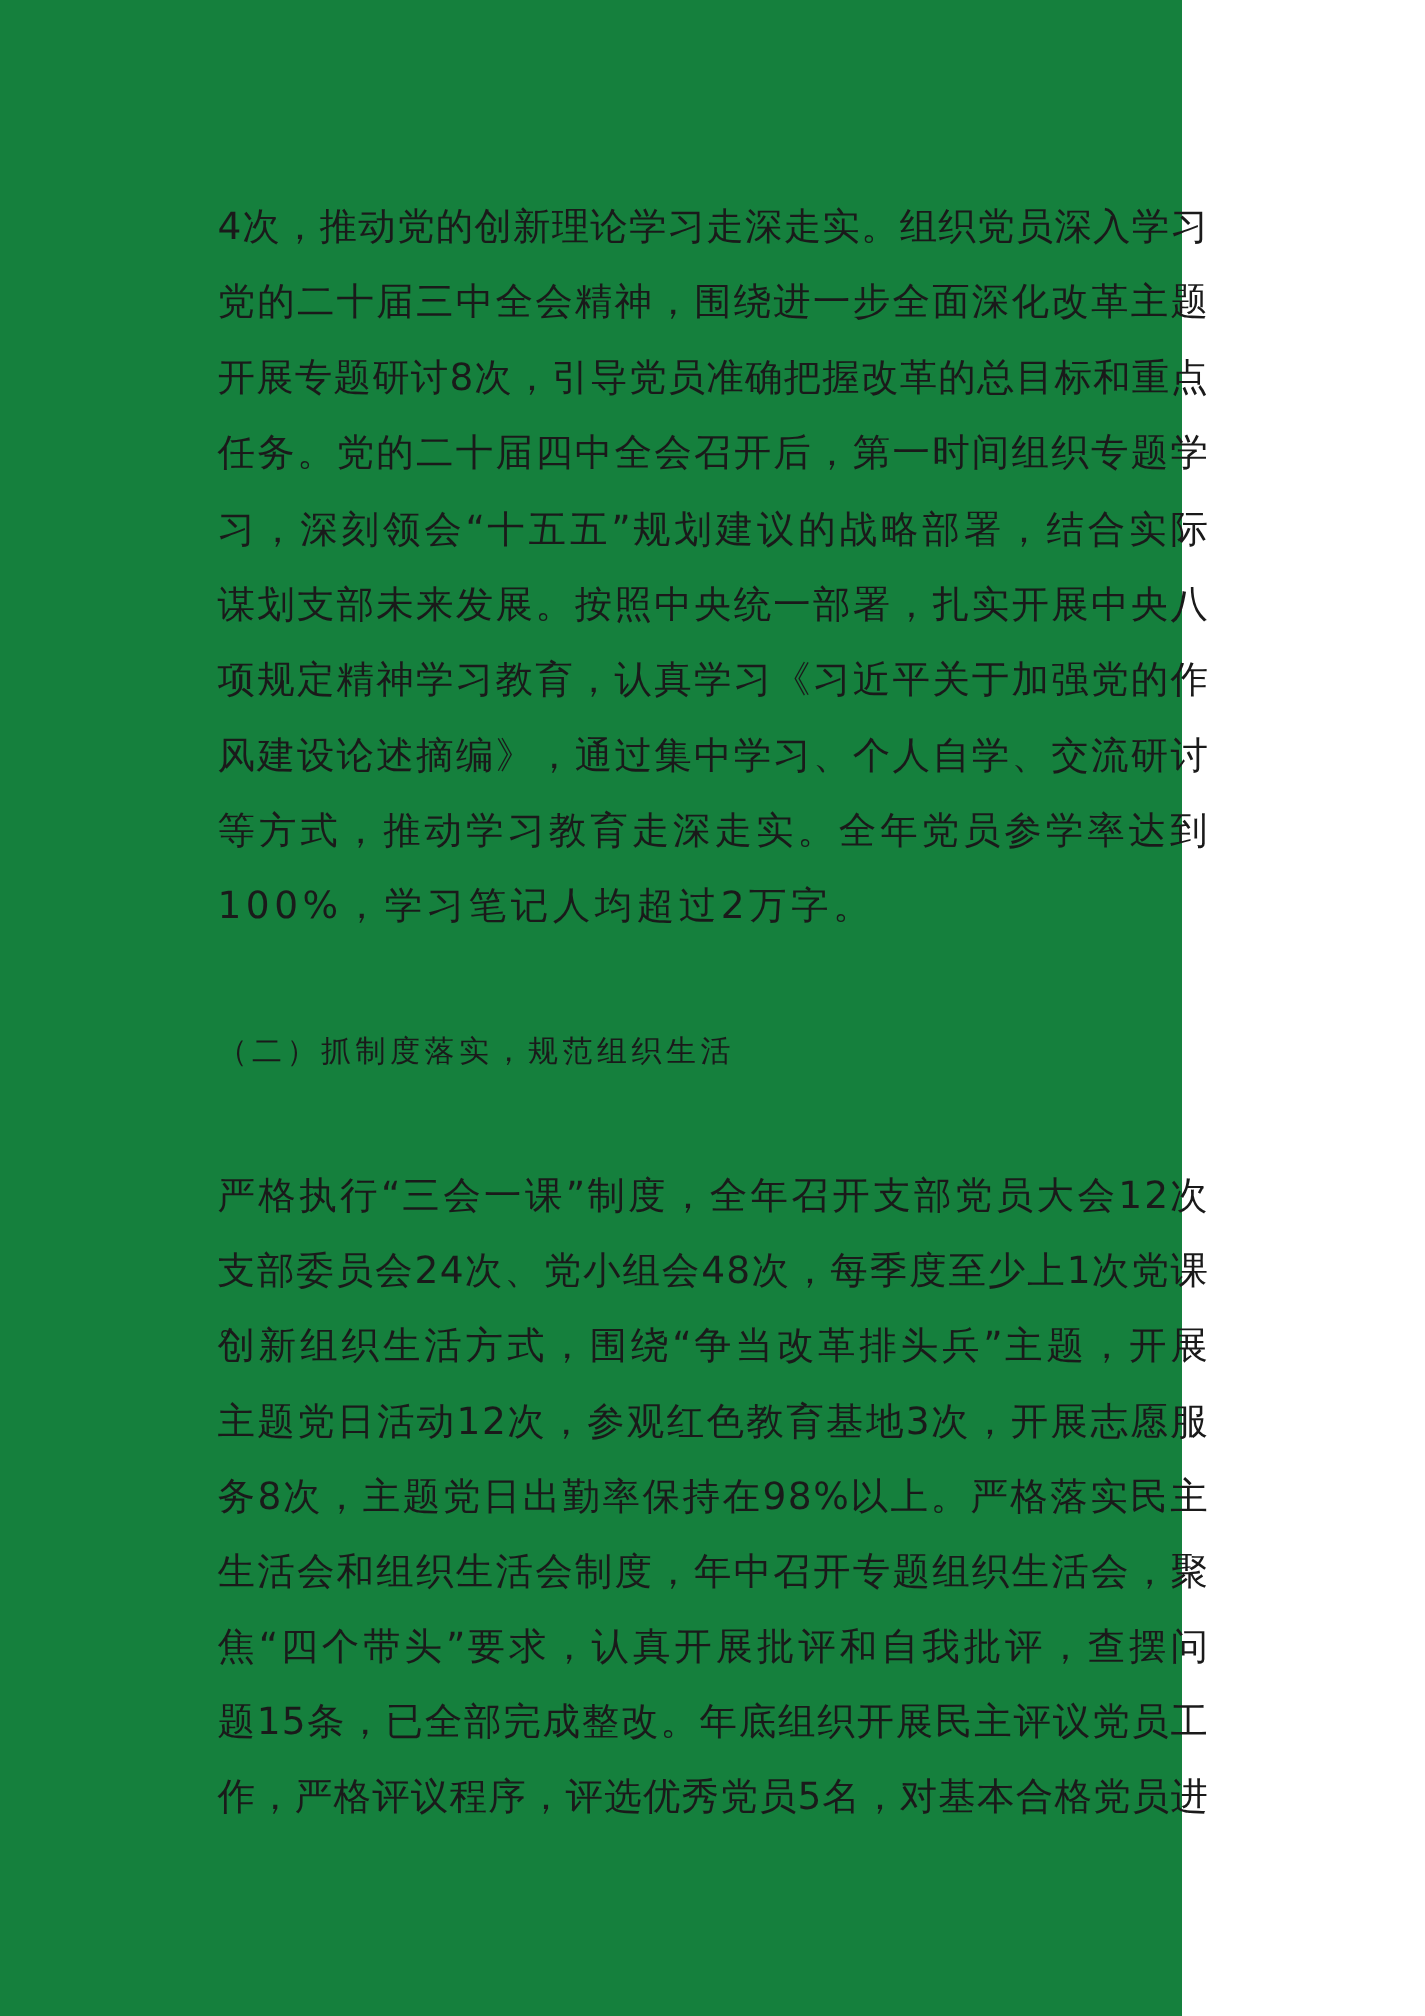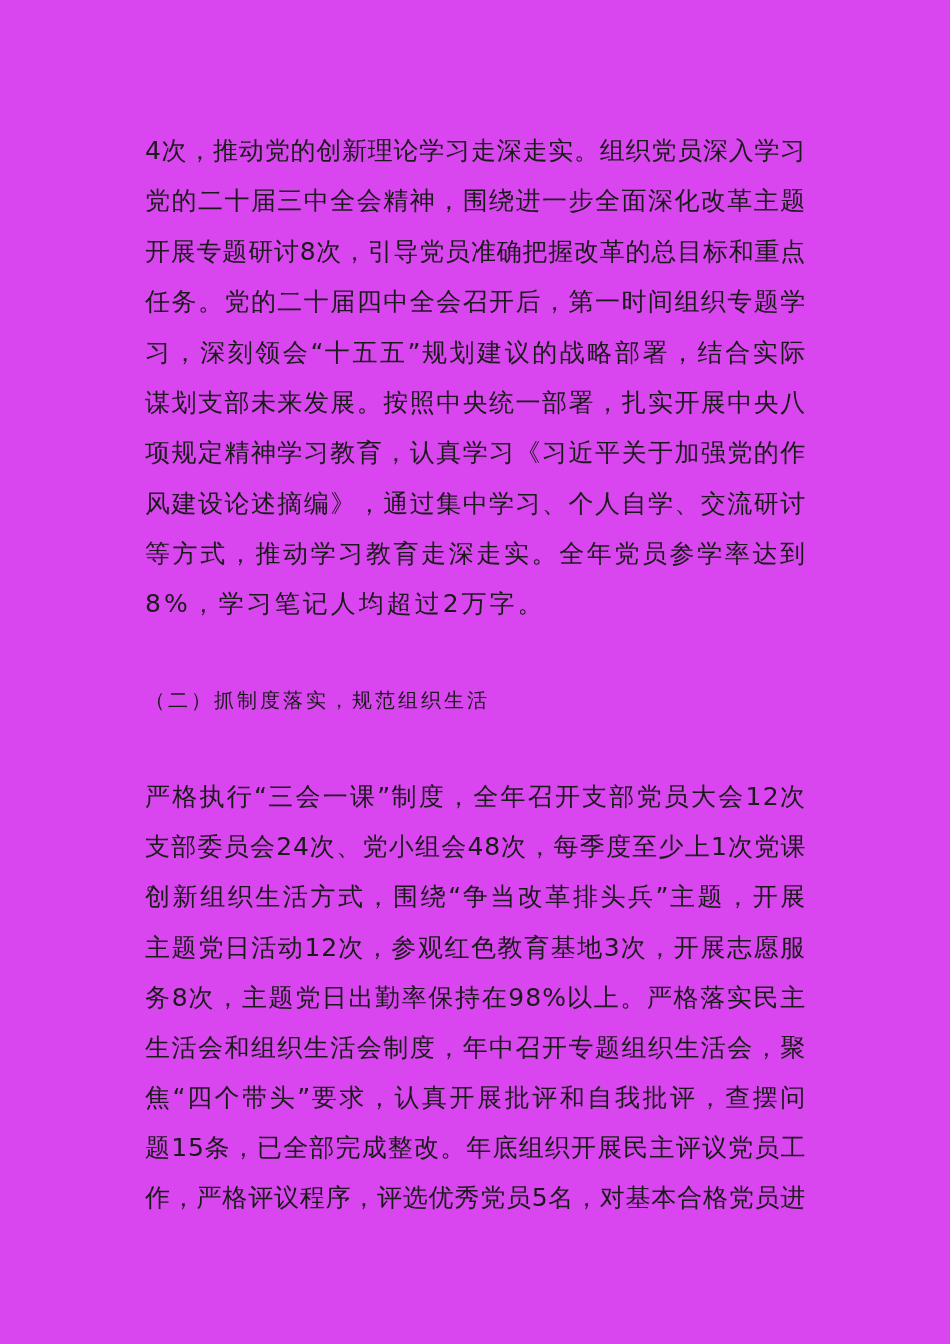--- a/index.html
+++ b/index.html
@@ -12,23 +12,23 @@
       height: 1344px;
       position: relative;
       overflow: hidden;
       font-family: "DejaVu Sans", "Liberation Sans", sans-serif;
       color: #1a1a1a;
     }
     .page {
       position: absolute;
       left: 0;
       top: 0;
-      width: 950px;
+      width: 788px;
       height: 1344px;
-      background: #d946ef;
+      background: #15803d;
     }
     .line {
       position: absolute;
       left: 145px;
       width: 660px;
       height: 34px;
       font-size: 25px;
       line-height: 34px;
       white-space: nowrap;
       text-align: justify;
@@ -57,21 +57,21 @@
   <div>
     <div class="line" style="top: 134px; white-space: normal; word-spacing: -0.3em;"><span>4</span> <span>次</span> <span>，</span> <span>推</span> <span>动</span> <span>党</span> <span>的</span> <span>创</span> <span>新</span> <span>理</span> <span>论</span> <span>学</span> <span>习</span> <span>走</span> <span>深</span> <span>走</span> <span>实</span> <span>。</span> <span>组</span> <span>织</span> <span>党</span> <span>员</span> <span>深</span> <span>入</span> <span>学</span> <span>习</span> </div>
     <div class="line" style="top: 184px; white-space: normal; word-spacing: -0.3em;"><span>党</span> <span>的</span> <span>二</span> <span>十</span> <span>届</span> <span>三</span> <span>中</span> <span>全</span> <span>会</span> <span>精</span> <span>神</span> <span>，</span> <span>围</span> <span>绕</span> <span>进</span> <span>一</span> <span>步</span> <span>全</span> <span>面</span> <span>深</span> <span>化</span> <span>改</span> <span>革</span> <span>主</span> <span>题</span> </div>
     <div class="line" style="top: 235px; white-space: normal; word-spacing: -0.3em;"><span>开</span> <span>展</span> <span>专</span> <span>题</span> <span>研</span> <span>讨</span> <span>8</span> <span>次</span> <span>，</span> <span>引</span> <span>导</span> <span>党</span> <span>员</span> <span>准</span> <span>确</span> <span>把</span> <span>握</span> <span>改</span> <span>革</span> <span>的</span> <span>总</span> <span>目</span> <span>标</span> <span>和</span> <span>重</span> <span>点</span> </div>
     <div class="line" style="top: 285px; white-space: normal; word-spacing: -0.3em;"><span>任</span> <span>务</span> <span>。</span> <span>党</span> <span>的</span> <span>二</span> <span>十</span> <span>届</span> <span>四</span> <span>中</span> <span>全</span> <span>会</span> <span>召</span> <span>开</span> <span>后</span> <span>，</span> <span>第</span> <span>一</span> <span>时</span> <span>间</span> <span>组</span> <span>织</span> <span>专</span> <span>题</span> <span>学</span> </div>
     <div class="line" style="top: 336px; white-space: normal; word-spacing: -0.3em;"><span>习</span> <span>，</span> <span>深</span> <span>刻</span> <span>领</span> <span>会</span> <span>“</span> <span>十</span> <span>五</span> <span>五</span> <span>”</span> <span>规</span> <span>划</span> <span>建</span> <span>议</span> <span>的</span> <span>战</span> <span>略</span> <span>部</span> <span>署</span> <span>，</span> <span>结</span> <span>合</span> <span>实</span> <span>际</span> </div>
     <div class="line" style="top: 386px; white-space: normal; word-spacing: -0.3em;"><span>谋</span> <span>划</span> <span>支</span> <span>部</span> <span>未</span> <span>来</span> <span>发</span> <span>展</span> <span>。</span> <span>按</span> <span>照</span> <span>中</span> <span>央</span> <span>统</span> <span>一</span> <span>部</span> <span>署</span> <span>，</span> <span>扎</span> <span>实</span> <span>开</span> <span>展</span> <span>中</span> <span>央</span> <span>八</span> </div>
     <div class="line" style="top: 436px; white-space: normal; word-spacing: -0.3em;"><span>项</span> <span>规</span> <span>定</span> <span>精</span> <span>神</span> <span>学</span> <span>习</span> <span>教</span> <span>育</span> <span>，</span> <span>认</span> <span>真</span> <span>学</span> <span>习</span> <span>《</span> <span>习</span> <span>近</span> <span>平</span> <span>关</span> <span>于</span> <span>加</span> <span>强</span> <span>党</span> <span>的</span> <span>作</span> </div>
     <div class="line" style="top: 487px; white-space: normal; word-spacing: -0.3em;"><span>风</span> <span>建</span> <span>设</span> <span>论</span> <span>述</span> <span>摘</span> <span>编</span> <span>》</span> <span>，</span> <span>通</span> <span>过</span> <span>集</span> <span>中</span> <span>学</span> <span>习</span> <span>、</span> <span>个</span> <span>人</span> <span>自</span> <span>学</span> <span>、</span> <span>交</span> <span>流</span> <span>研</span> <span>讨</span> </div>
     <div class="line" style="top: 537px; white-space: normal; word-spacing: -0.3em;"><span>等</span> <span>方</span> <span>式</span> <span>，</span> <span>推</span> <span>动</span> <span>学</span> <span>习</span> <span>教</span> <span>育</span> <span>走</span> <span>深</span> <span>走</span> <span>实</span> <span>。</span> <span>全</span> <span>年</span> <span>党</span> <span>员</span> <span>参</span> <span>学</span> <span>率</span> <span>达</span> <span>到</span> </div>
-    <div class="line last" style="top:587px;">8%，学习笔记人均超过2万字。</div>
+    <div class="line last" style="top:587px;">100%，学习笔记人均超过2万字。</div>
   </div>
 
   <div class="heading" style="top:683px;">（二）抓制度落实，规范组织生活</div>
 
   <div>
     <div class="line" style="top: 780px; white-space: normal; word-spacing: -0.3em;"><span>严</span> <span>格</span> <span>执</span> <span>行</span> <span>“</span> <span>三</span> <span>会</span> <span>一</span> <span>课</span> <span>”</span> <span>制</span> <span>度</span> <span>，</span> <span>全</span> <span>年</span> <span>召</span> <span>开</span> <span>支</span> <span>部</span> <span>党</span> <span>员</span> <span>大</span> <span>会</span> <span>1</span> <span>2</span> <span>次</span> </div>
     <div class="line" style="top: 830px; white-space: normal; word-spacing: -0.3em;"><span>支</span> <span>部</span> <span>委</span> <span>员</span> <span>会</span> <span>2</span> <span>4</span> <span>次</span> <span>、</span> <span>党</span> <span>小</span> <span>组</span> <span>会</span> <span>4</span> <span>8</span> <span>次</span> <span>，</span> <span>每</span> <span>季</span> <span>度</span> <span>至</span> <span>少</span> <span>上</span> <span>1</span> <span>次</span> <span>党</span> <span>课</span> <span>。</span> </div>
     <div class="line" style="top: 880px; white-space: normal; word-spacing: -0.3em;"><span>创</span> <span>新</span> <span>组</span> <span>织</span> <span>生</span> <span>活</span> <span>方</span> <span>式</span> <span>，</span> <span>围</span> <span>绕</span> <span>“</span> <span>争</span> <span>当</span> <span>改</span> <span>革</span> <span>排</span> <span>头</span> <span>兵</span> <span>”</span> <span>主</span> <span>题</span> <span>，</span> <span>开</span> <span>展</span> </div>
     <div class="line" style="top: 931px; white-space: normal; word-spacing: -0.3em;"><span>主</span> <span>题</span> <span>党</span> <span>日</span> <span>活</span> <span>动</span> <span>1</span> <span>2</span> <span>次</span> <span>，</span> <span>参</span> <span>观</span> <span>红</span> <span>色</span> <span>教</span> <span>育</span> <span>基</span> <span>地</span> <span>3</span> <span>次</span> <span>，</span> <span>开</span> <span>展</span> <span>志</span> <span>愿</span> <span>服</span> </div>
     <div class="line" style="top: 981px; white-space: normal; word-spacing: -0.3em;"><span>务</span> <span>8</span> <span>次</span> <span>，</span> <span>主</span> <span>题</span> <span>党</span> <span>日</span> <span>出</span> <span>勤</span> <span>率</span> <span>保</span> <span>持</span> <span>在</span> <span>9</span> <span>8</span> <span>%</span> <span>以</span> <span>上</span> <span>。</span> <span>严</span> <span>格</span> <span>落</span> <span>实</span> <span>民</span> <span>主</span> </div>

